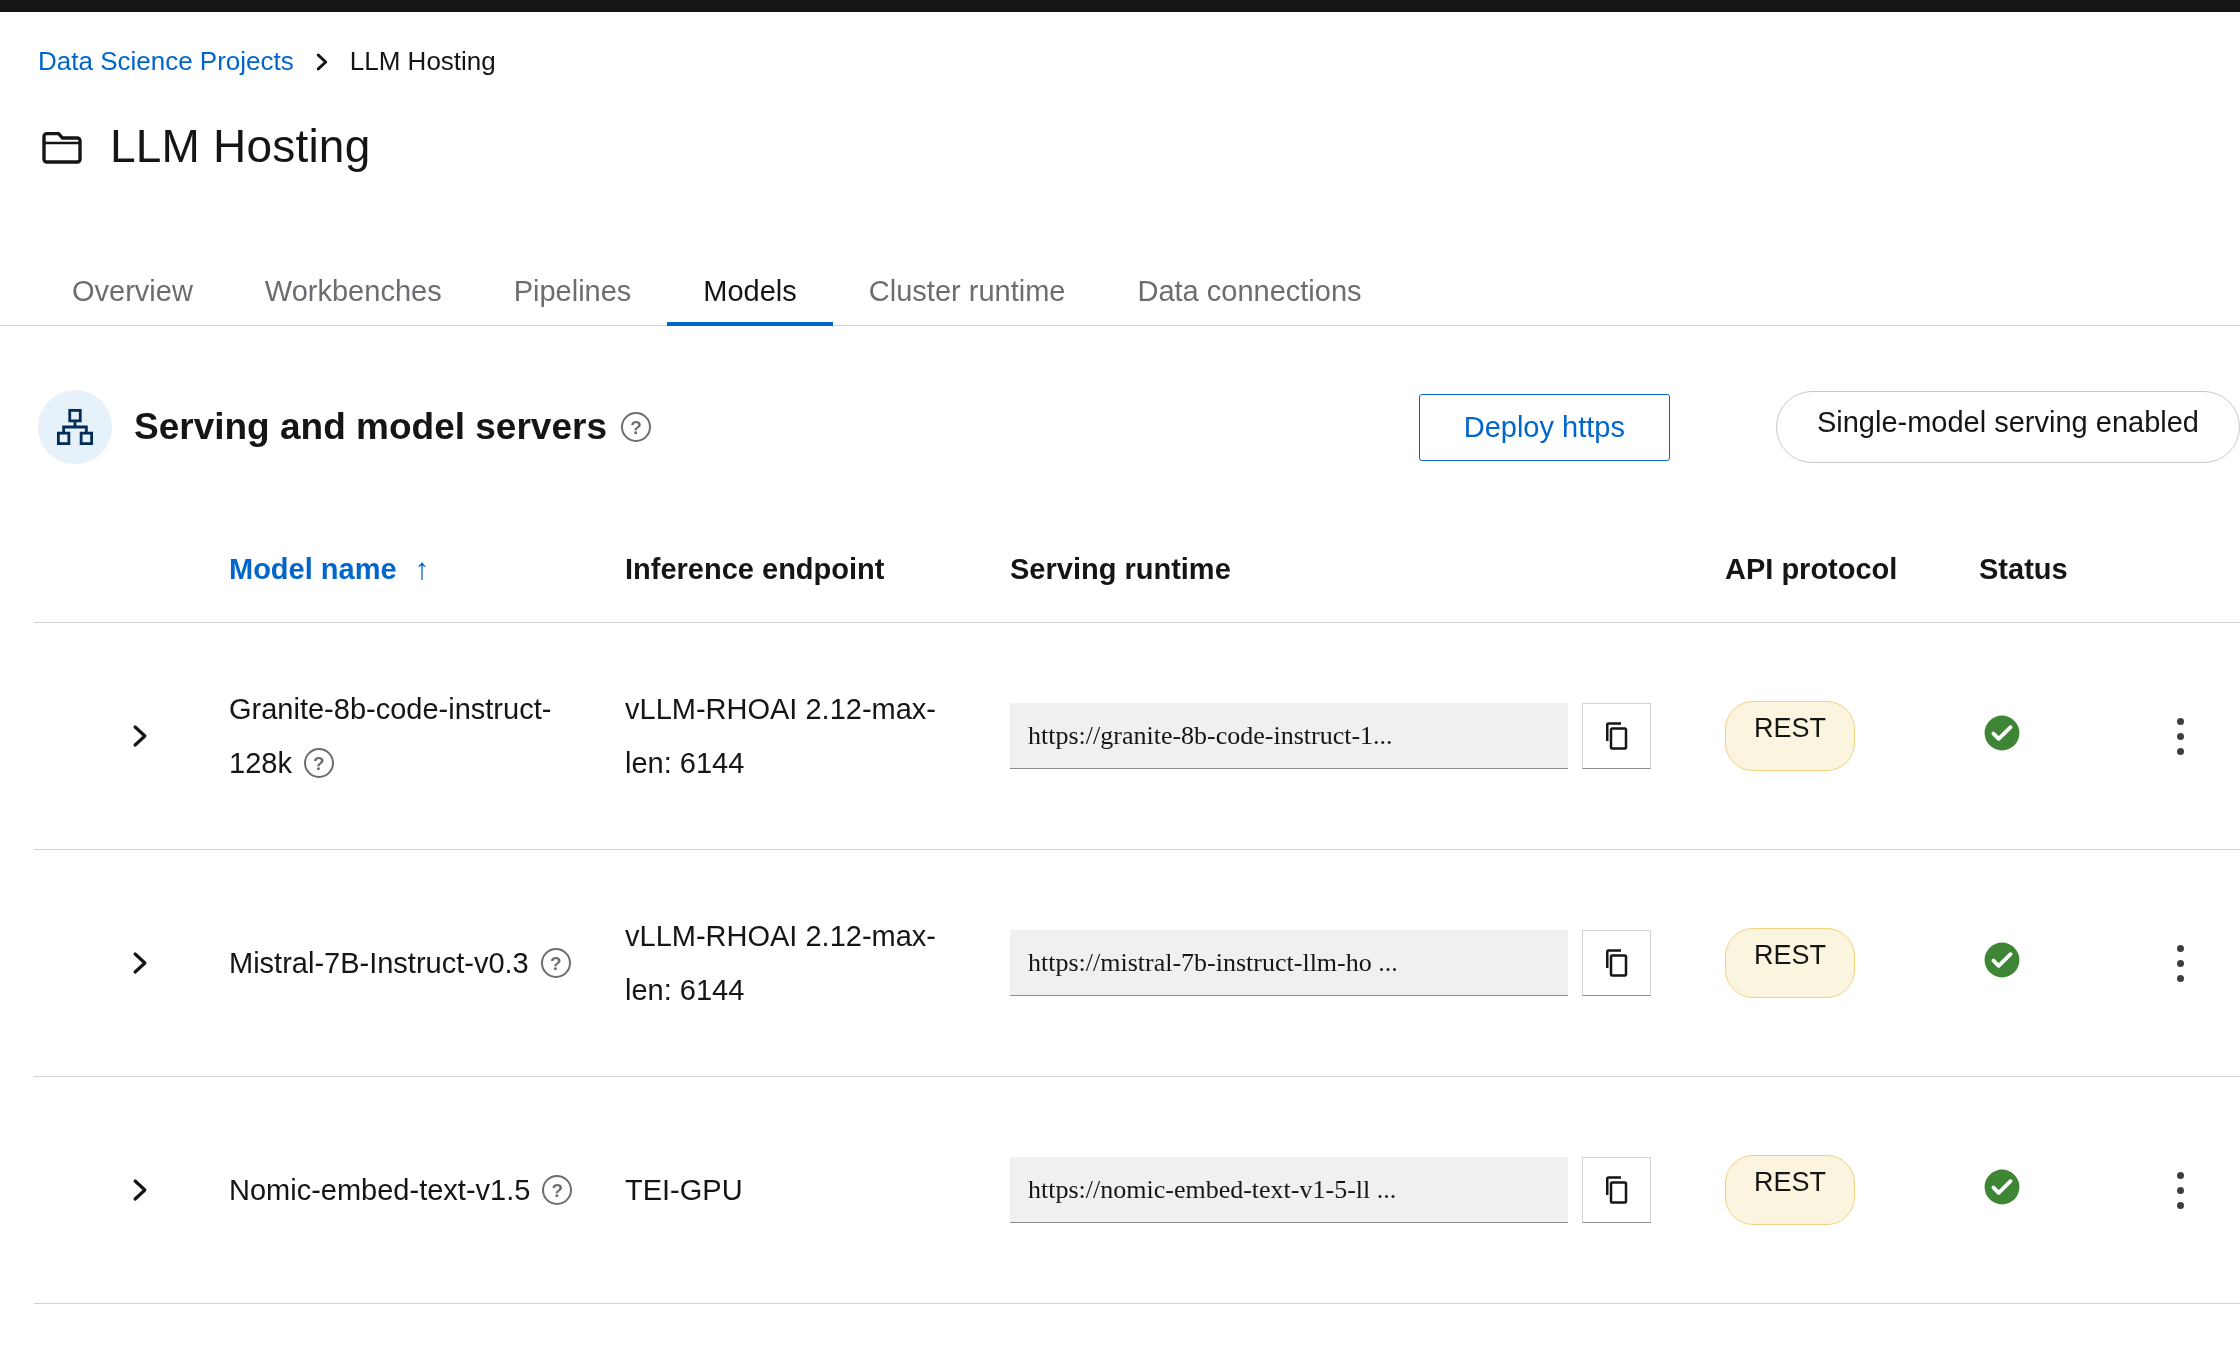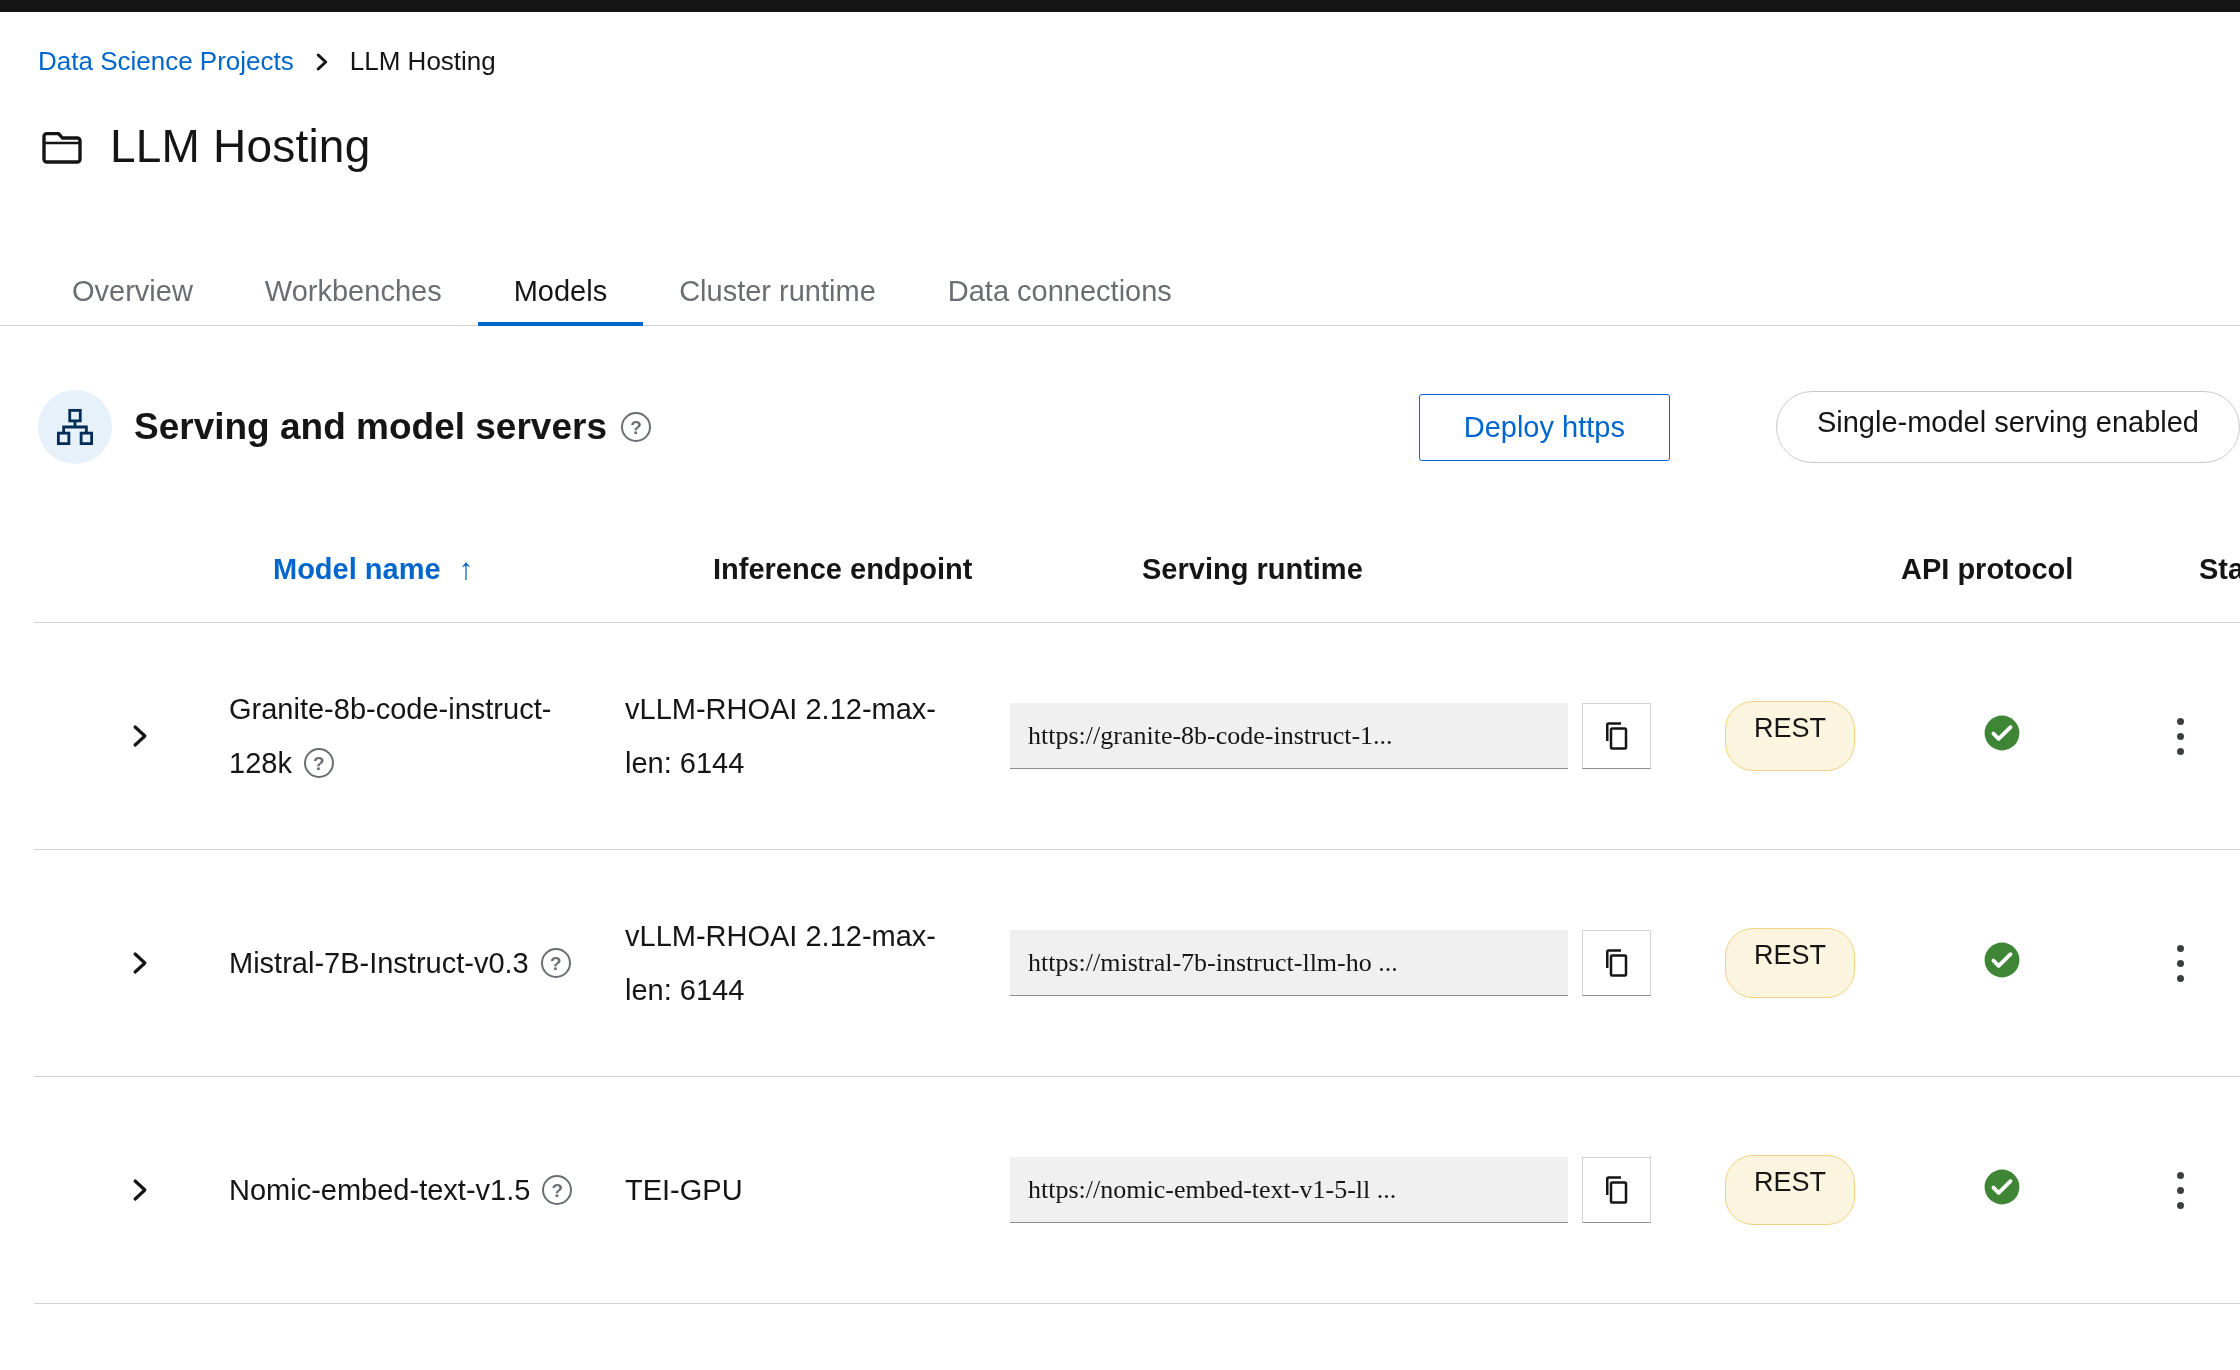--- a/index.html
+++ b/index.html
@@ -44,21 +44,21 @@
                 font-family:"Liberation Sans", sans-serif; cursor:pointer; flex-shrink:0; }
   .serving-pill { margin-left:106px; height:72px; line-height:60px; padding:0 40px;
                   border:1px solid #C9C9C9; border-radius:40px; font-size:29px;
                   white-space:nowrap; flex-shrink:0; background:#fff; }
 
   
   .models-table { margin-left:34px; margin-top:88px; }
   .thead, .trow { display:grid;
     grid-template-columns:195px 396px 385px 715px 254px 141px 1fr;
     align-items:center; }
-  .thead { border-bottom:1px solid #D2D2D2; padding-bottom:36px; font-size:29px; font-weight:700;gap:44px; }
+  .thead { border-bottom:1px solid #D2D2D2; padding-bottom:36px; font-size:29px; font-weight:700; }
   .th-sortable { color:#0066CC; cursor:pointer; display:flex; align-items:center; gap:18px; }
   .sort-arrow { font-size:30px; color:#0066CC; font-weight:700; }
   .trow { min-height:227px; border-bottom:1px solid #D2D2D2; font-size:29px; }
 
   .c-expand { padding-left:84px; }
   .expand-btn { width:44px; height:44px; background:none; border:none; cursor:pointer;
                 display:flex; align-items:center; justify-content:center; }
   .c-name { line-height:54px; }
   .c-name .name-text { display:inline; max-width:335px; }
   .name-wrap { max-width:345px; }
@@ -104,20 +104,21 @@
         <path d="M3 7.2V18.6A1.4 1.4 0 0 0 4.4 20h15.2a1.4 1.4 0 0 0 1.4-1.4V9.4A1.4 1.4 0 0 0 19.6 8H12.2L10.3 5.8H4.4A1.4 1.4 0 0 0 3 7.2Z" fill="none" stroke="#151515" stroke-width="1.7" stroke-linejoin="round"></path>
         <path d="M3 10.5h18" fill="none" stroke="#151515" stroke-width="1.2"></path>
       </svg>
   </span>
   <h1 class="page-title">LLM Hosting</h1>
 </div>
 
 <div class="tabs">
   <div class="tab">Overview</div>
   <div class="tab">Workbenches</div>
+  <div class="tab">Pipelines</div>
   <div class="tab active">Models</div>
   <div class="tab">Cluster runtime</div>
   <div class="tab">Data connections</div>
 </div>
 
 <div class="section-row">
   <span class="icon-circle">
     <svg width="42" height="42" viewBox="0 0 24 24" fill="none" stroke="#032D57" stroke-width="1.6">
       <rect x="9" y="2.5" width="6" height="6"></rect>
       <rect x="2.5" y="15.5" width="6" height="6"></rect>

